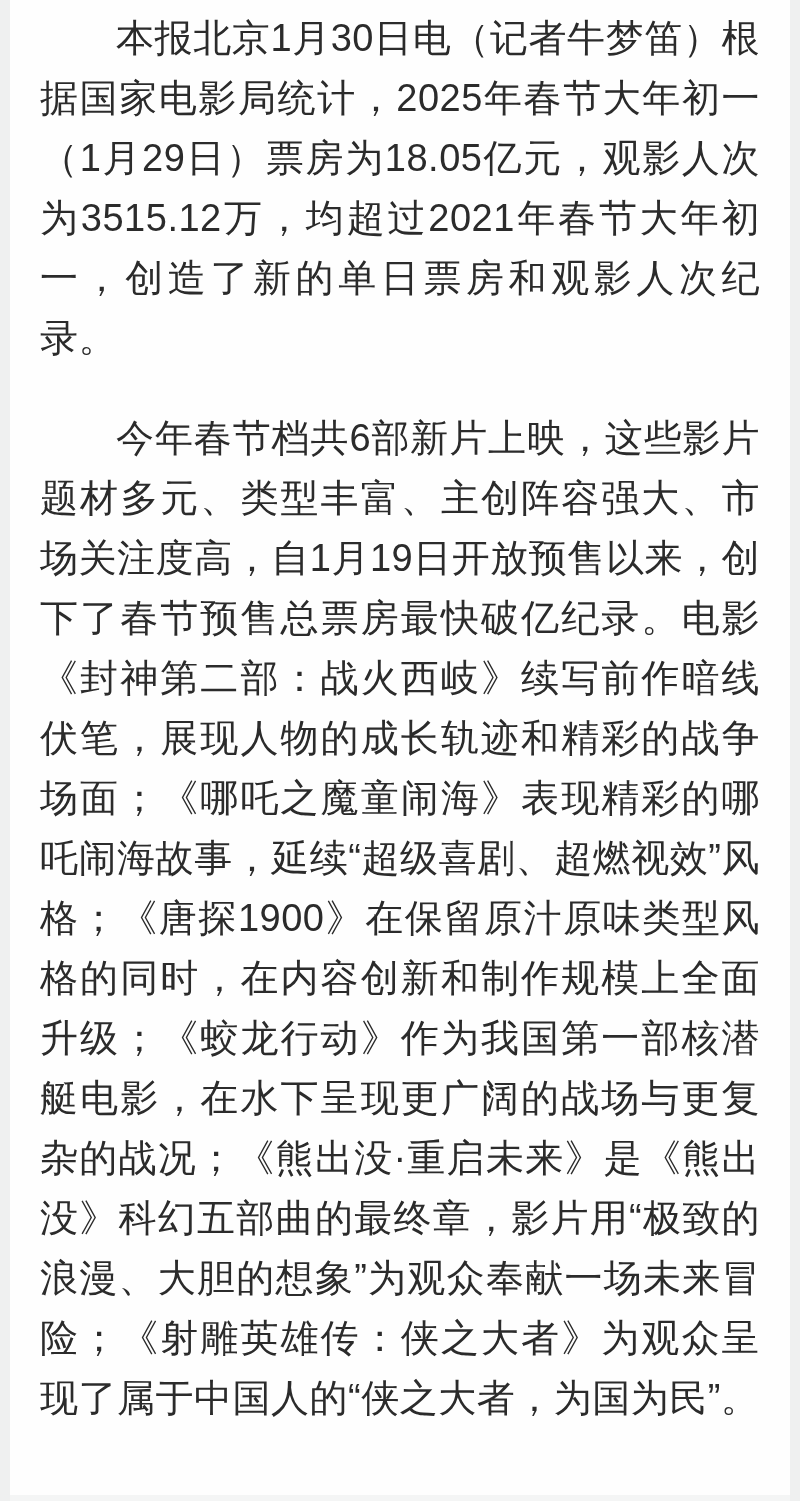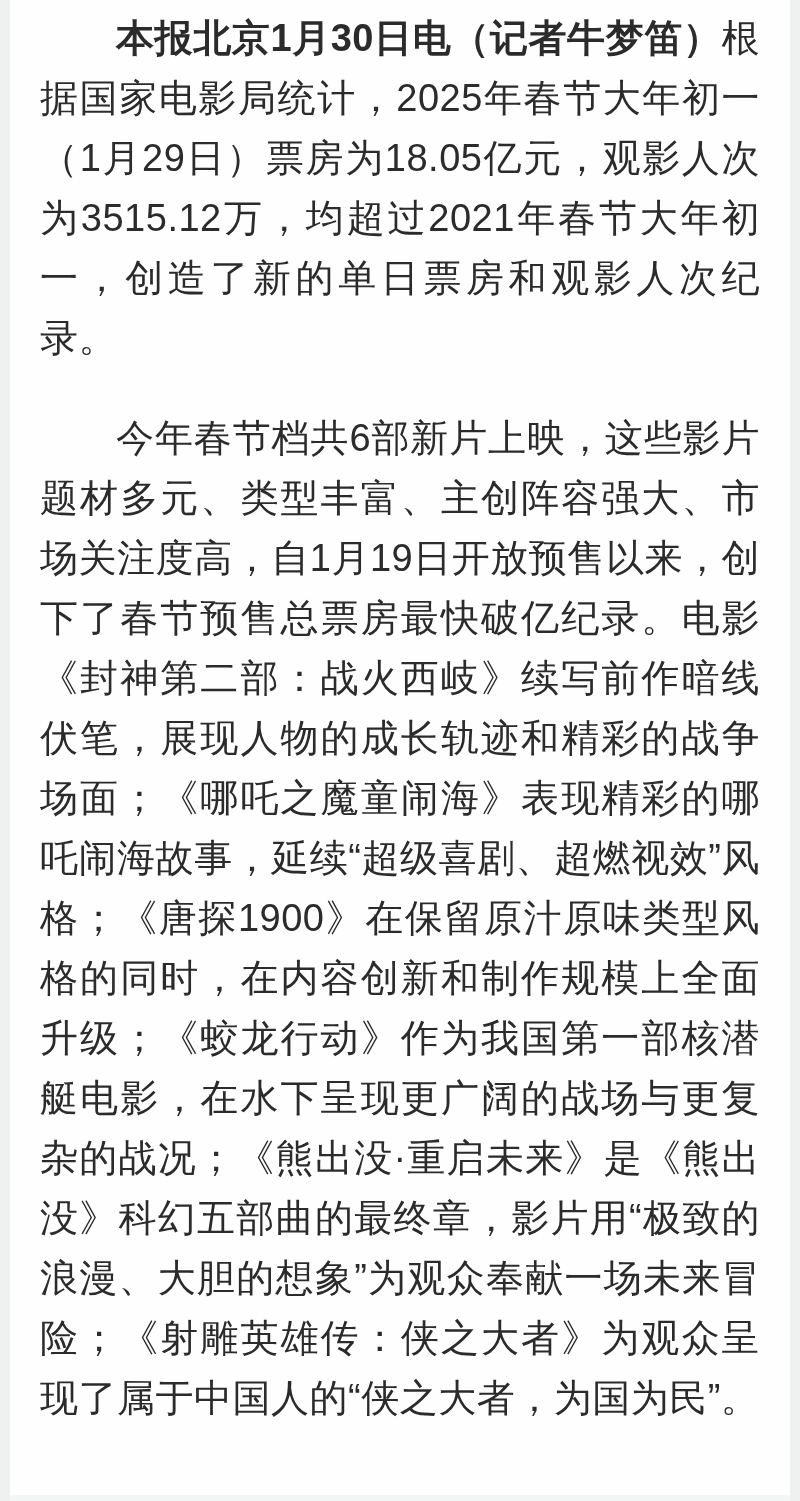--- a/index.html
+++ b/index.html
@@ -51,21 +51,21 @@
     line-height: 60px;
     text-align: justify;
     text-justify: inter-ideograph;
     text-indent: 2em;
     letter-spacing: 0.5px;
   }
   .article p + p {
     margin-top: 40px;
   }
   .article .lead {
-    font-weight: bold;
+    font-weight: normal;
   }
 </style>
 </head>
 <body>
 
 <div class="page">
   <div class="gutter left"></div>
   <div class="gutter right"></div>
 
   <div class="card">

